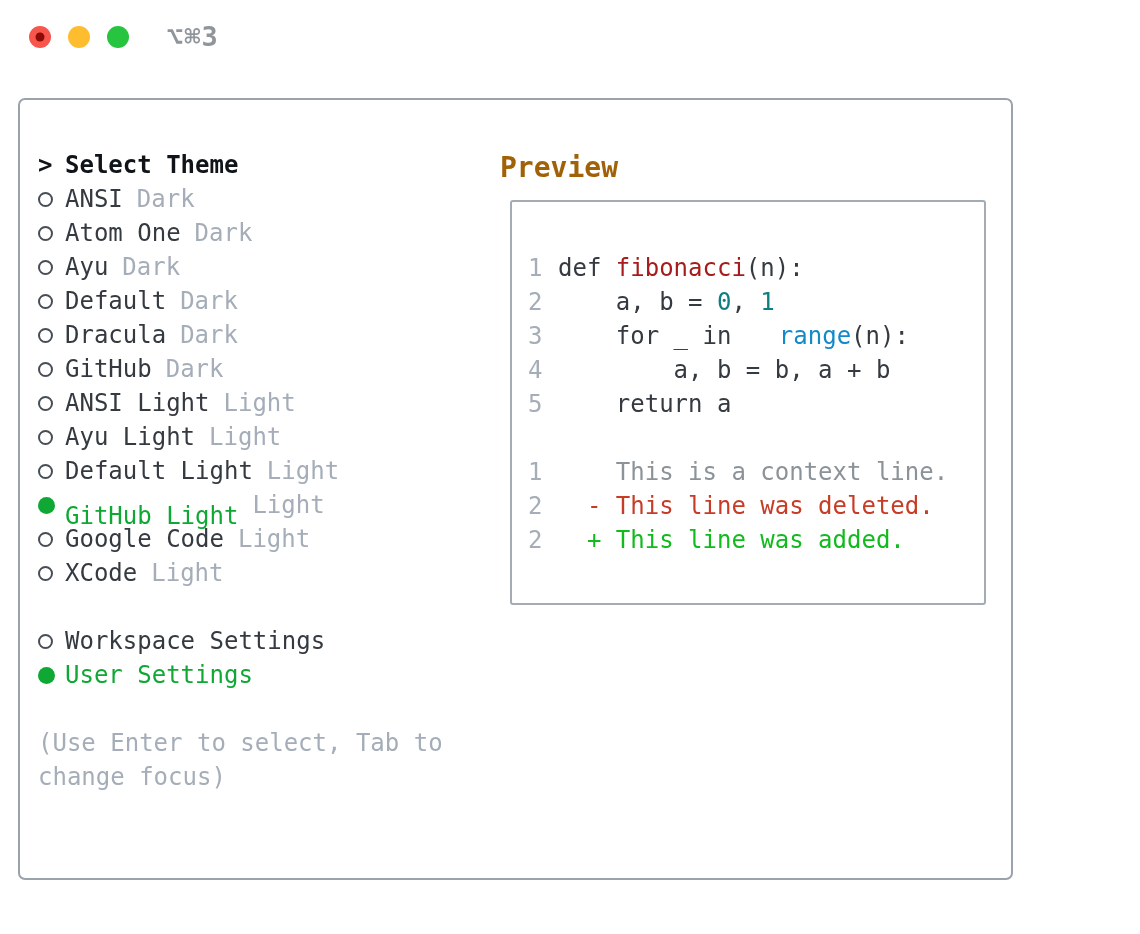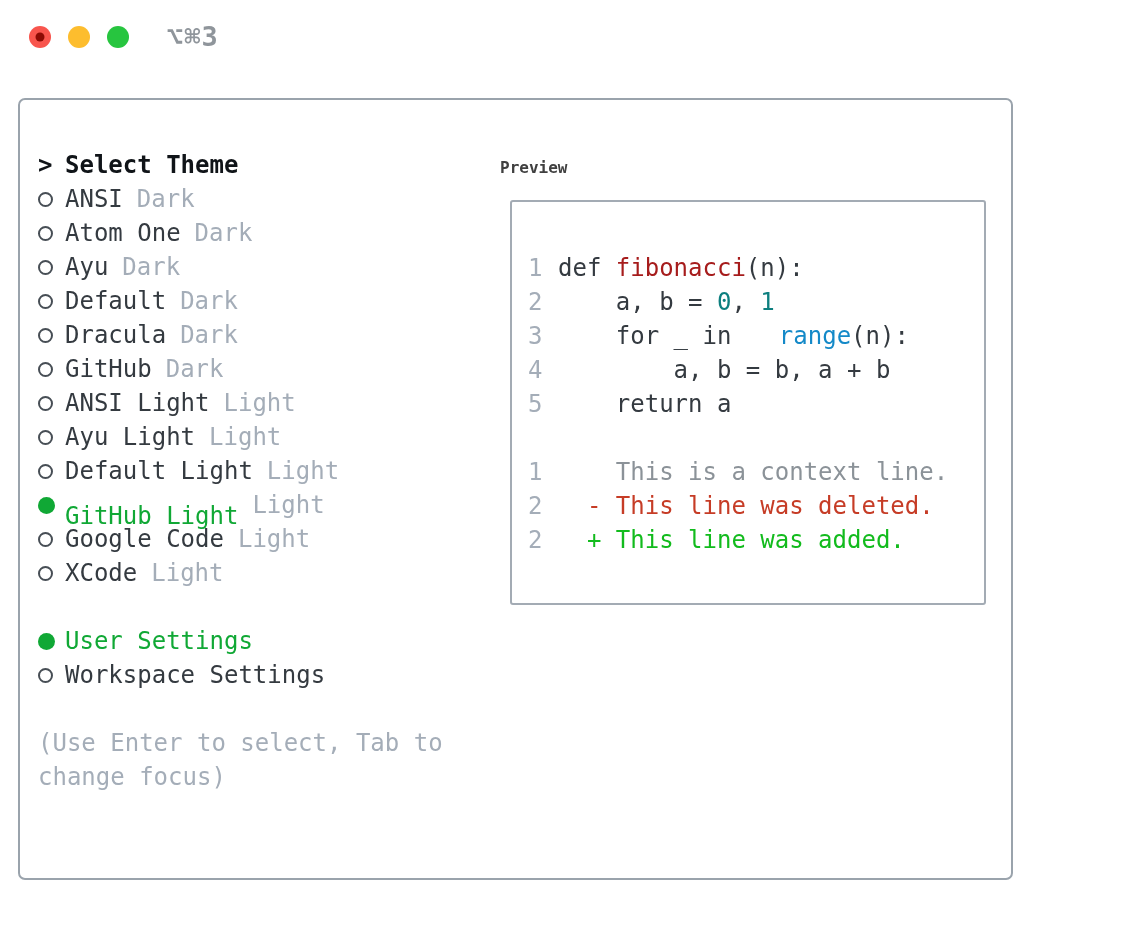--- a/index.html
+++ b/index.html
@@ -62,21 +62,21 @@
   .radio.sel { border: none; width: 17px; height: 17px; background: var(--selected-green); }
   .item-name { color: var(--text-dark); }
   .item-name.sel { color: var(--selected-green); margin-top: 22px; }
   .item-variant { color: var(--muted-gray); margin-left: 14px; }
   .opt-label.sel { color: var(--selected-green); }
   .hint-row { color: var(--muted-gray); }
   
   .preview-title {
     position: absolute; left: 500px; top: 150px; height: 34px;
     display: flex; align-items: center;
-    font-size: 16px; font-weight: bold; color: #404040;
+    font-size: 28px; font-weight: bold; color: #a16207;
   }
   .preview-box {
     position: absolute; left: 510px; top: 200px;
     width: 476px; height: 405px;
     border: 2px solid #a3abb4;
     border-radius: 3px;
     background: #ffffff;
     padding: 49px 16px 0 16px;
     overflow: hidden;
   }
@@ -122,22 +122,22 @@
         <div class="row"><span class="bullet-col"><span class="radio"></span></span><span class="item-name">GitHub</span><span class="item-variant">Dark</span></div>
         <div class="row"><span class="bullet-col"><span class="radio"></span></span><span class="item-name">ANSI Light</span><span class="item-variant">Light</span></div>
         <div class="row"><span class="bullet-col"><span class="radio"></span></span><span class="item-name">Ayu Light</span><span class="item-variant">Light</span></div>
         <div class="row"><span class="bullet-col"><span class="radio"></span></span><span class="item-name">Default Light</span><span class="item-variant">Light</span></div>
         <div class="row"><span class="bullet-col"><span class="radio sel"></span></span><span class="item-name sel">GitHub Light</span><span class="item-variant">Light</span></div>
         <div class="row"><span class="bullet-col"><span class="radio"></span></span><span class="item-name">Google Code</span><span class="item-variant">Light</span></div>
         <div class="row"><span class="bullet-col"><span class="radio"></span></span><span class="item-name">XCode</span><span class="item-variant">Light</span></div>
       </div>
     <div class="row blank"></div>
     <div id="apply-options">
+        <div class="row"><span class="bullet-col"><span class="radio"></span></span><span class="opt-label">Workspace Settings</span></div>
         <div class="row"><span class="bullet-col"><span class="radio sel"></span></span><span class="opt-label sel">User Settings</span></div>
-        <div class="row"><span class="bullet-col"><span class="radio"></span></span><span class="opt-label">Workspace Settings</span></div>
       </div>
     <div class="row blank"></div>
     <div class="row hint-row">(Use Enter to select, Tab to</div>
     <div class="row hint-row">change focus)</div>
   </div>
 
   <div class="preview-title">Preview</div>
 
   <div class="preview-box">
     <div id="code-lines">

